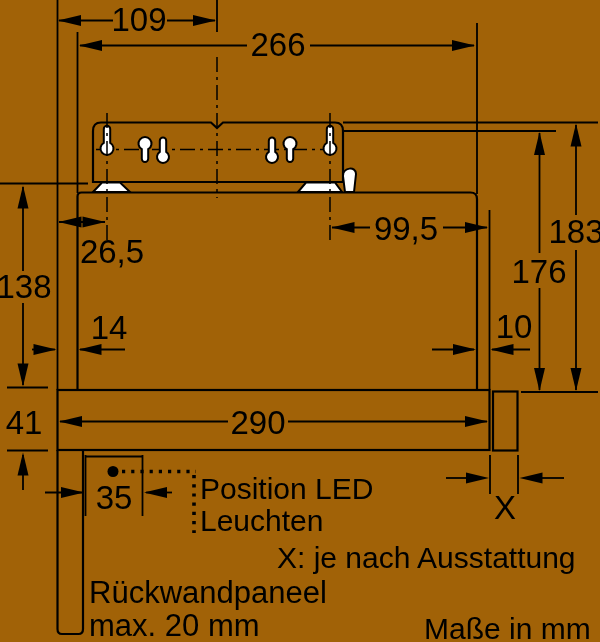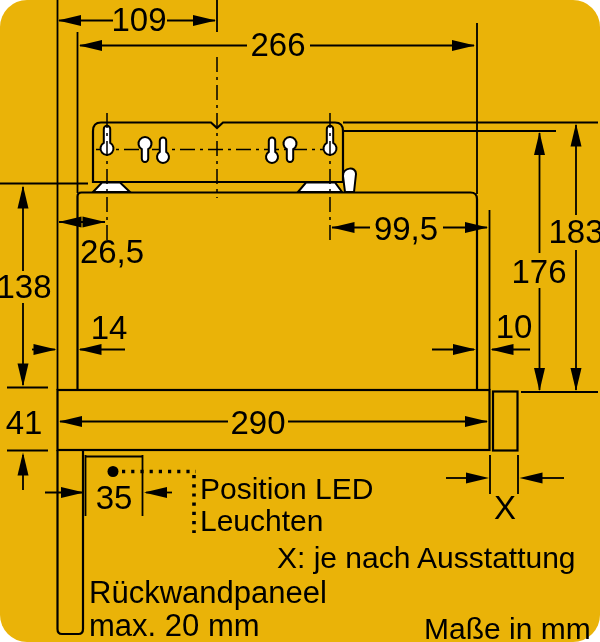--- a/index.html
+++ b/index.html
@@ -1,16 +1,16 @@
 <!DOCTYPE html>
 <html><head>
 <meta charset="utf-8">
 <style>
   html,body{margin:0;padding:0;background:#ffffff;}
-  .stage{width:600px;height:642px;position:relative;background:#eab308;border-radius:27px;}
+  .stage{width:600px;height:642px;position:relative;background:#a16207;}
   svg{display:block;}
   text{font-family:"Liberation Sans","DejaVu Sans",sans-serif;fill:#000;}
   .num{font-size:33px;text-anchor:middle;}
   .ann{font-size:30px;}
   .ann-s{font-size:31px;}
   .ol{fill:none;stroke:#000;stroke-width:2.2;}
   .ol-w{fill:#fff;stroke:#000;stroke-width:2;}
   .dim{stroke:#000;stroke-width:1.8;fill:none;}
   .cl{stroke:#000;stroke-width:1.5;fill:none;stroke-dasharray:15 5 3 5;}
   .dotl{stroke:#000;stroke-width:3.6;fill:none;stroke-dasharray:3.2 6;}

